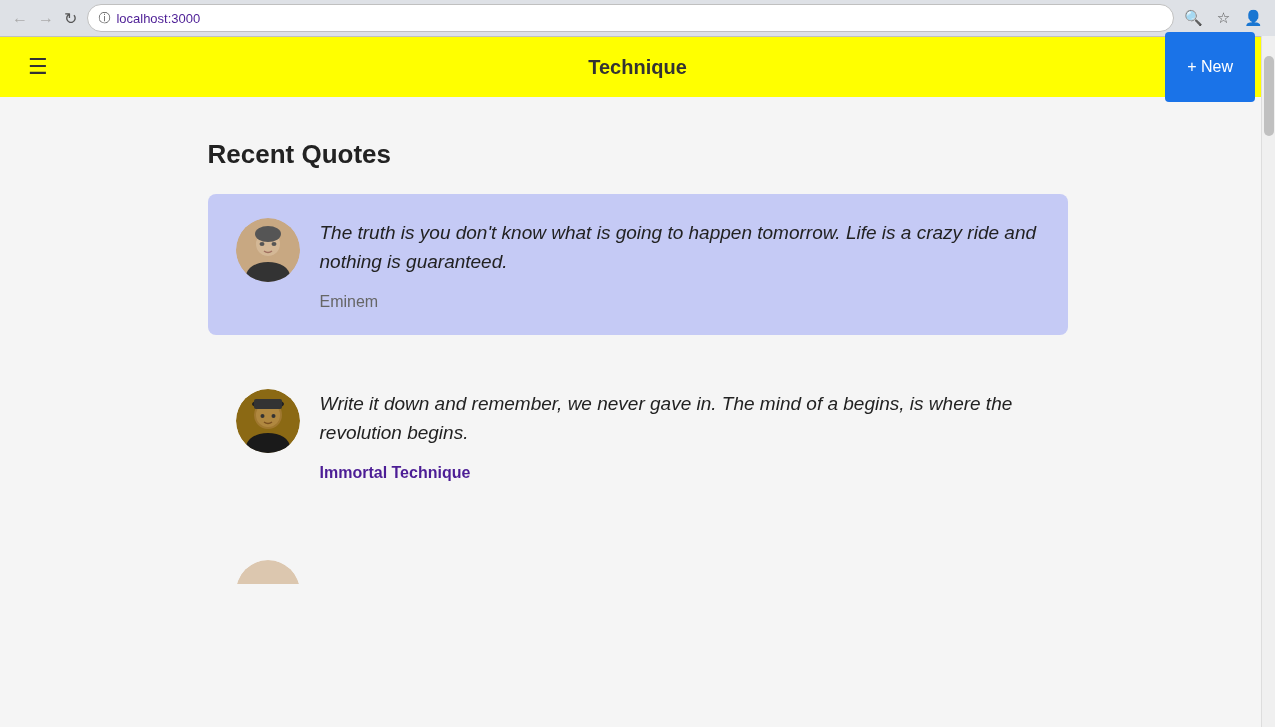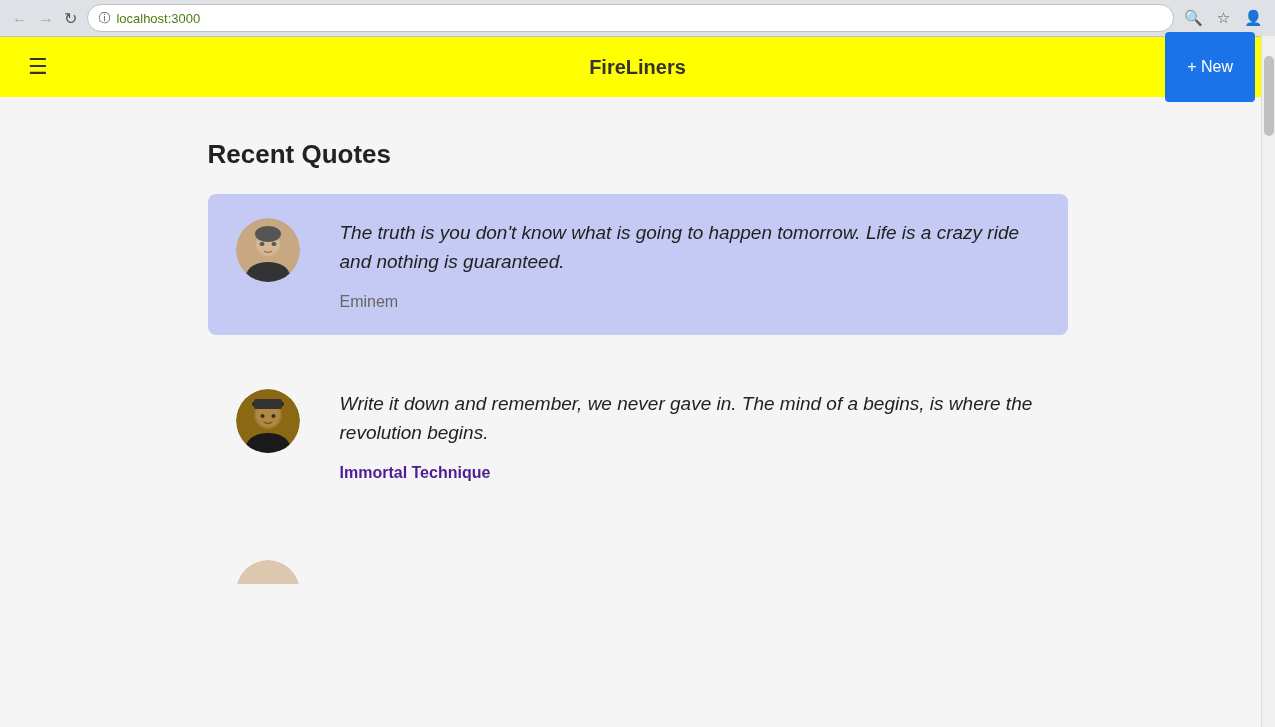--- a/index.html
+++ b/index.html
@@ -54,21 +54,21 @@
       height: 28px;
       gap: 6px;
     }
 
     .address-bar .lock-icon {
       color: #555;
       font-size: 12px;
     }
 
     .address-text {
-      color: #4d7c0f;
+      color: #4c1d95;
       font-size: 13px;
     }
 
     .toolbar-actions {
       display: flex;
       align-items: center;
       gap: 6px;
     }
 
     .toolbar-action-btn {
@@ -136,21 +136,21 @@
       font-size: 26px;
       font-weight: bold;
       color: #222;
       margin-bottom: 24px;
     }
 
     
     .quote-card {
       display: flex;
       align-items: flex-start;
-      gap: 40px;
+      gap: 20px;
       padding: 24px 28px;
       border-radius: 8px;
       margin-bottom: 30px;
     }
 
     .quote-card.highlighted {
       background: #c5caf5;
     }
 
     .quote-card.plain {
@@ -228,21 +228,21 @@
       <button class="toolbar-action-btn">☆</button>
       <button class="toolbar-action-btn">👤</button>
     </div>
   </div>
 </div>
 
 <nav class="app-navbar">
   <button class="hamburger-btn">
     <span>☰</span>
   </button>
-  <span class="app-title">FireLiners</span>
+  <span class="app-title">Technique</span>
   <button class="new-btn">+ New</button>
 </nav>
 
 <div class="main-content">
   <h2 class="page-title">Recent Quotes</h2>
 
   <div class="quote-card highlighted">
     <svg class="avatar-svg" viewBox="0 0 64 64">
       <circle cx="32" cy="32" r="32" fill="#c8a882"></circle>
       <circle cx="32" cy="26" r="14" fill="#c8a882"></circle>

